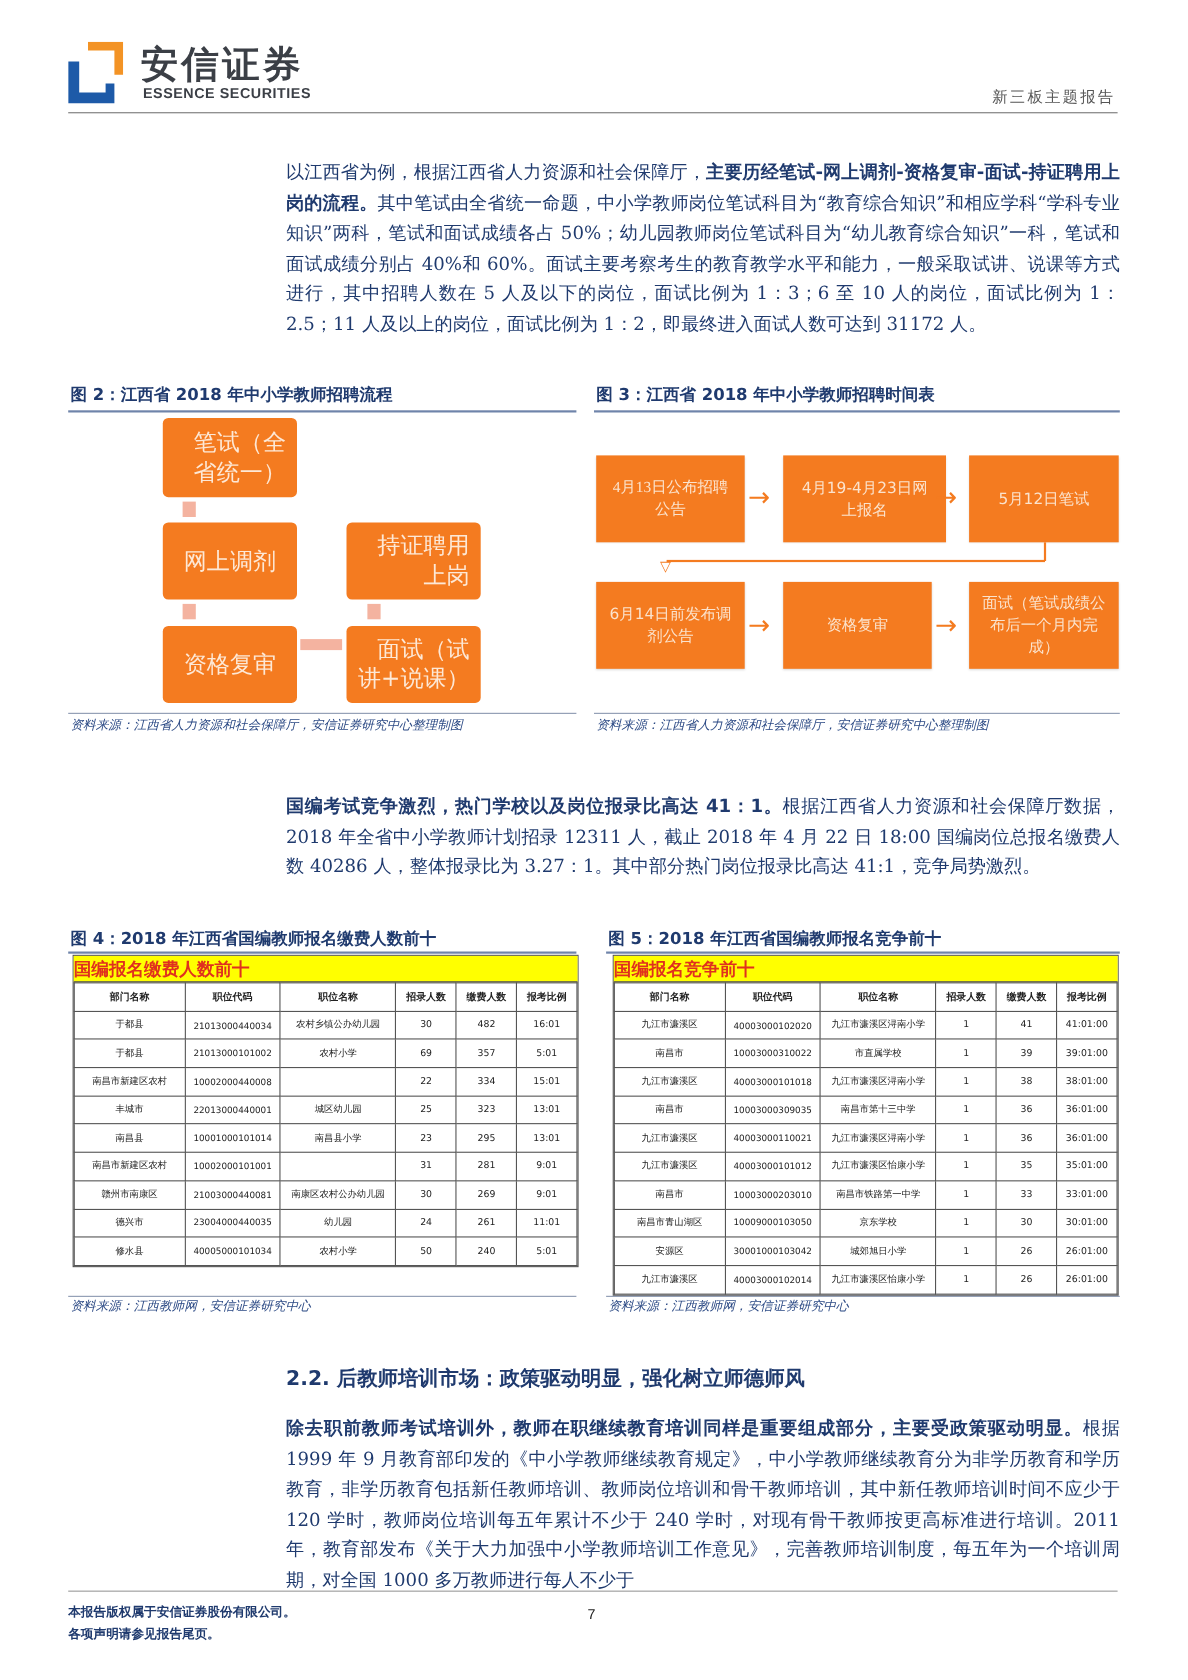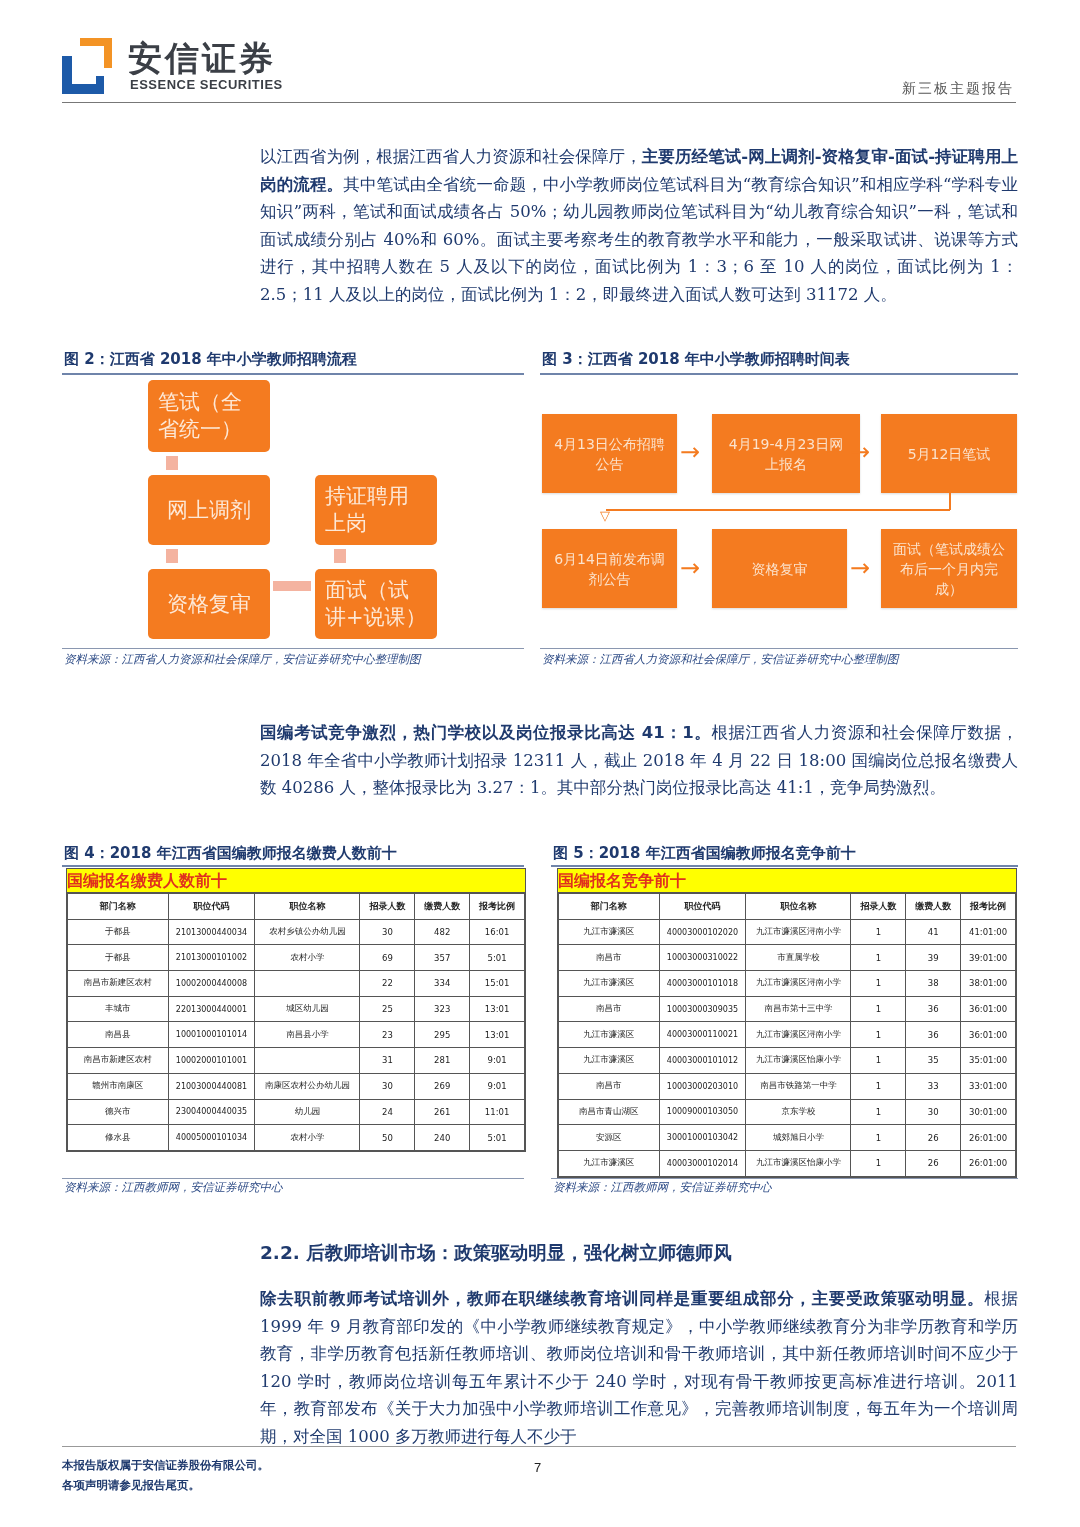--- a/index.html
+++ b/index.html
@@ -18,21 +18,21 @@
 
   .para { left: 260px; width: 758px; font-size: 16.5px; line-height: 27.5px; color: #1f3a6e; text-align: justify; font-family: "DejaVu Serif", serif; margin-top: 14px; }
   .para b { font-family: "DejaVu Sans", sans-serif; font-weight: bold; }
 
   .fig-title { font-size: 15px; font-weight: bold; color: #1f3a6e; font-family: "DejaVu Sans", sans-serif; }
   .fig-rule { height: 2px; background: #6f84aa; }
   .fig-rule-thin { height: 1px; background: #8a97b0; }
   .source { font-size: 11.5px; font-style: italic; color: #2c4a85; font-family: Liberation Mono, monospace; }
 
   
-  .obox { background: #f47b20; color: #fde8d6; border-radius: 5px; display: flex; align-items: center; justify-content: center; text-align: left; font-size: 21px; line-height: 27px; font-family: "DejaVu Serif", serif; padding: 4px 10px; }
+  .obox { background: #f47b20; color: #fde8d6; border-radius: 5px; display: flex; align-items: center; justify-content: center; text-align: right; font-size: 21px; line-height: 27px; font-family: "DejaVu Serif", serif; padding: 4px 10px; }
   .conn { background: #f4b3a0; }
 
   
   .tbox { background: #f47b20; color: #fbe3cd; display: flex; align-items: center; justify-content: center; text-align: center; font-size: 14px; line-height: 20px; font-family: "DejaVu Sans", sans-serif; padding: 0 10px; box-shadow: 0 1px 2px rgba(0,0,0,0.15); }
   .arrow { color: #f47b20; font-size: 24px; line-height: 24px; }
 
   
   .tbl-wrap { border: 1px solid #555; background: #fff; }
   .tbl-banner { background: #ffff00; color: #e0301e; font-size: 16px; font-weight: bold; text-align: left; height: 24px; line-height: 24px; border-bottom: 1px solid #555; font-family: "DejaVu Sans", sans-serif; }
   table { border-collapse: collapse; width: 100%; table-layout: fixed; }
@@ -73,21 +73,21 @@
 <div class="abs obox" style="left:148px; top:569px; width:122px; height:70px;">资格复审</div>
 <div class="abs conn" style="left:273px; top:581px; width:38px; height:10px;"></div>
 <div class="abs obox" style="left:315px; top:569px; width:122px; height:70px;">面试（试讲+说课）</div>
 <div class="abs conn" style="left:334px; top:549px; width:12px; height:14px;"></div>
 <div class="abs obox" style="left:315px; top:475px; width:122px; height:70px;">持证聘用上岗</div>
 <div class="abs fig-rule-thin" style="left:62px; top:648px; width:462px;"></div>
 <div class="abs source" style="left:64px; top:652px;">资料来源：江西省人力资源和社会保障厅，安信证券研究中心整理制图</div>
 
 <div class="abs fig-title" style="left:542px; top:350px;">图 3：江西省 2018 年中小学教师招聘时间表</div>
 <div class="abs fig-rule" style="left:540px; top:373px; width:478px;"></div>
-<div class="abs tbox" style="left:542px; top:414px; width:135px; height:79px;">4月13日公布招聘公告</div>
+<div class="abs tbox" style="left:542px; top:414px; width:135px; height:79px;font-family:Liberation Serif, serif;">4月13日公布招聘公告</div>
 <div class="abs arrow" style="left:680px; top:440px;">→</div>
 <div class="abs tbox" style="left:712px; top:414px; width:148px; height:79px;">4月19-4月23日网上报名</div>
 <div class="abs arrow" style="left:850px; top:440px;">→</div>
 <div class="abs tbox" style="left:881px; top:414px; width:136px; height:79px;">5月12日笔试</div>
 
 <div class="abs" style="left:949px; top:493px; width:1.5px; height:17px; background:#f47b20;"></div>
 <div class="abs" style="left:606px; top:509px; width:344px; height:1.5px; background:#f47b20;"></div>
 <div class="abs" style="left:600px; top:509px; color:#f47b20; font-size:13px; line-height:13px;">▽</div>
 <div class="abs tbox" style="left:542px; top:529px; width:135px; height:79px;">6月14日前发布调剂公告</div>
 <div class="abs arrow" style="left:680px; top:556px;">→</div>

